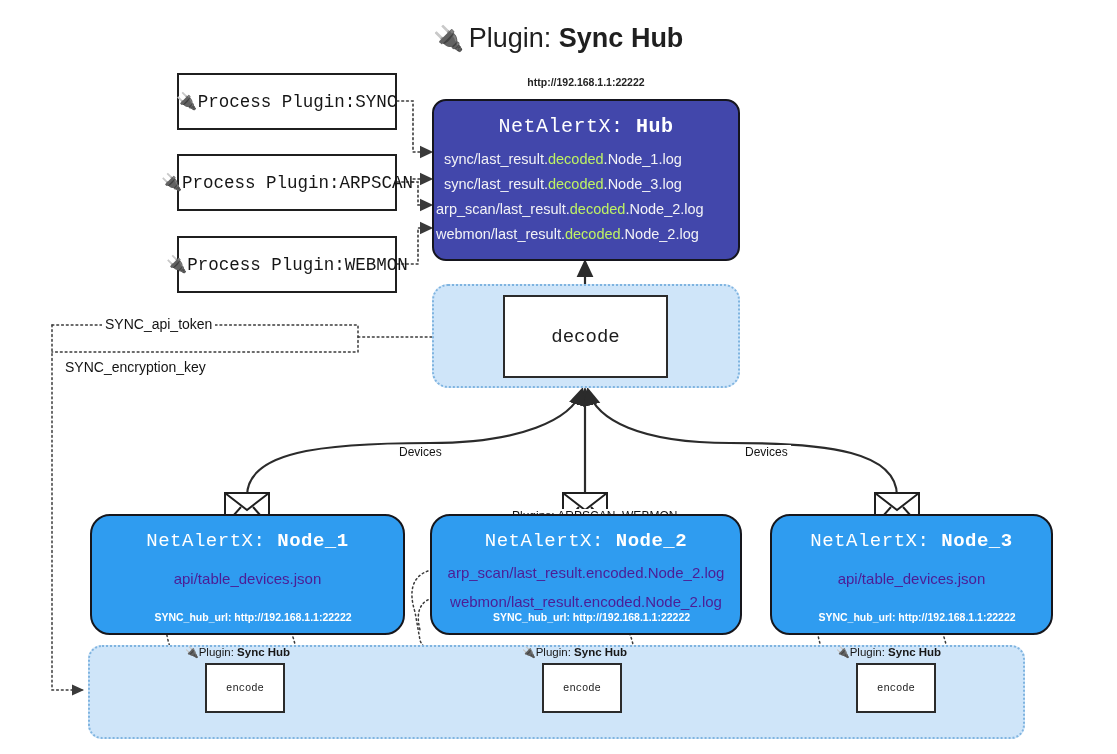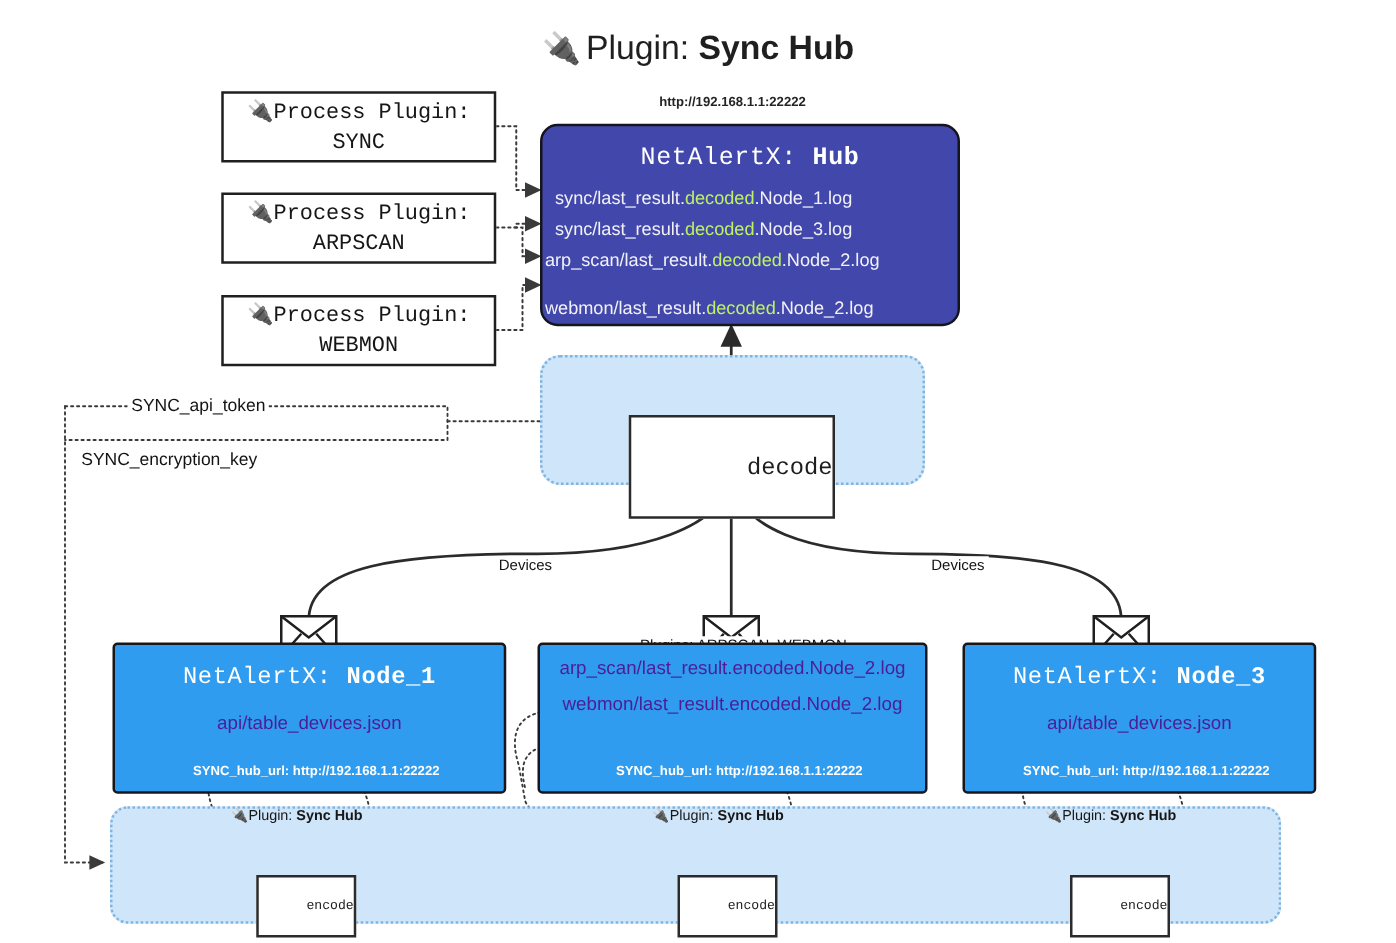--- a/index.html
+++ b/index.html
@@ -9,21 +9,21 @@
   svg.wires{position:absolute;left:0;top:0;width:1117px;height:754px;pointer-events:none;}
 
   
   .title{position:absolute;left:0;top:16px;width:1117px;text-align:center;
          font-size:27px;line-height:44px;color:#1f1f1f;}
   .title .plug{font-size:25px;margin-right:4px;}
   .title .strong{font-weight:bold;}
 
   
   .procbox{position:absolute;background:#ffffff;border:2px solid #1f1f1f;
-           box-sizing:border-box;display:flex;flex-direction:column;
+           box-sizing:border-box;display:flex;flex-direction:row;
            align-items:center;justify-content:center;
            font-family:"Liberation Mono","DejaVu Sans Mono",monospace;
            font-size:17.5px;line-height:24px;color:#161616;}
   .procbox .l1{white-space:nowrap;}
   .procbox .l2{white-space:nowrap;}
   .procbox .plug{font-family:"DejaVu Sans",sans-serif;font-size:17px;}
 
   
   .hub{position:absolute;background:#4247ab;border:2px solid #15151e;
        border-radius:14px;box-sizing:border-box;color:#ffffff;}
@@ -32,28 +32,28 @@
   .hub .hubtitle b{font-weight:bold;}
   .hub .logs{margin-top:6px;padding-left:10px;}
   .hub .logline{font-size:14.5px;line-height:25px;white-space:nowrap;color:#f2f2f6;}
   .hub .logline b{font-weight:normal;color:#bef264;}
   .hub-url{position:absolute;text-align:center;font-size:10.5px;color:#242424;font-weight:bold;}
 
   
   .dgroup{position:absolute;background:#cfe5f9;border:2px dotted #7fb4e0;
           border-radius:16px;box-sizing:border-box;}
   .whitebox{position:absolute;background:#ffffff;border:2px solid #2b2b2b;
-            box-sizing:border-box;display:flex;align-items:center;justify-content:flex-end;
-            font-family:"Liberation Mono","DejaVu Sans Mono",monospace;color:#1d1d1d;margin-top:37px;}
+            box-sizing:border-box;display:flex;align-items:center;justify-content:center;
+            font-family:"Liberation Mono","DejaVu Sans Mono",monospace;color:#1d1d1d;}
   .decodebox{font-size:19px;}
   .encodebox{font-size:10.5px;}
 
   
   .node{position:absolute;background:#2f9cf0;border:2.5px solid #16161c;
-        border-radius:4px;box-sizing:border-box;color:#ffffff;}
+        border-radius:20px;box-sizing:border-box;color:#ffffff;}
   .node .ntitle{text-align:center;font-family:"Liberation Mono","DejaVu Sans Mono",monospace;
         font-size:19px;line-height:26px;margin-top:12px;letter-spacing:.5px;}
   .node .ntitle b{font-weight:bold;}
   .node .nlines{margin-top:10px;text-align:center;}
   .node .nline{font-size:15px;line-height:29px;color:#4c1d95;white-space:nowrap;}
   .node .nfoot{position:absolute;left:11px;right:0;bottom:10px;text-align:center;
         font-size:10.5px;font-weight:bold;color:#ffffff;white-space:nowrap;}
 
   
   .band{position:absolute;background:#cfe5f9;border:2px dotted #7fb4e0;
@@ -158,36 +158,36 @@
     <div class="l2">ARPSCAN</div>
   </div>
 
   <div class="procbox" style="left:177px;top:236px;width:220px;height:57px;">
     <div class="l1"><span class="plug">🔌</span><span>Process Plugin:</span></div>
     <div class="l2">WEBMON</div>
   </div>
 
   <div class="hub-url" style="left:432px;top:76px;width:308px;">http://192.168.1.1:22222</div>
 
-  <div class="hub" style="left:432px;top:99px;width:336px;height:162px;">
+  <div class="hub" style="left:432px;top:99px;width:308px;height:162px;">
     <div class="hubtitle">
       <span>NetAlertX:</span>
       <b>Hub</b>
     </div>
     <div class="logs">
       <div class="logline">
         <span>sync/last_result.</span><b>decoded</b><span>.Node_1.log</span>
       </div>
       <div class="logline">
         <span>sync/last_result.</span><b>decoded</b><span>.Node_3.log</span>
       </div>
       <div class="logline" style="margin-left:-8px;">
         <span>arp_scan/last_result.</span><b>decoded</b><span>.Node_2.log</span>
       </div>
-      <div class="logline" style="margin-left:-8px;margin-top:13px;">
+      <div class="logline" style="margin-left:-8px;">
         <span>webmon/last_result.</span><b>decoded</b><span>.Node_2.log</span>
       </div>
     </div>
   </div>
 
   <div class="klabel" style="left:102px;top:316px;">SYNC_api_token</div>
   <div class="klabel" style="left:62px;top:359px;">SYNC_encryption_key</div>
 
   <div class="dgroup" style="left:432px;top:284px;width:308px;height:104px;"></div>
   <div class="whitebox decodebox" style="left:503px;top:295px;width:165px;height:83px;">
@@ -203,20 +203,24 @@
       <span>NetAlertX:</span>
       <b>Node_1</b>
     </div>
     <div class="nlines">
       <div class="nline">api/table_devices.json</div>
     </div>
     <div class="nfoot">SYNC_hub_url: http://192.168.1.1:22222</div>
   </div>
 
   <div class="node" style="left:430px;top:514px;width:312px;height:121px;">
+    <div class="ntitle">
+      <span>NetAlertX:</span>
+      <b>Node_2</b>
+    </div>
     <div class="nlines" style="margin-top:4px;">
       <div class="nline">arp_scan/last_result.encoded.Node_2.log</div>
       <div class="nline">webmon/last_result.encoded.Node_2.log</div>
     </div>
     <div class="nfoot">SYNC_hub_url: http://192.168.1.1:22222</div>
   </div>
 
   <div class="node" style="left:770px;top:514px;width:283px;height:121px;">
     <div class="ntitle">
       <span>NetAlertX:</span>

